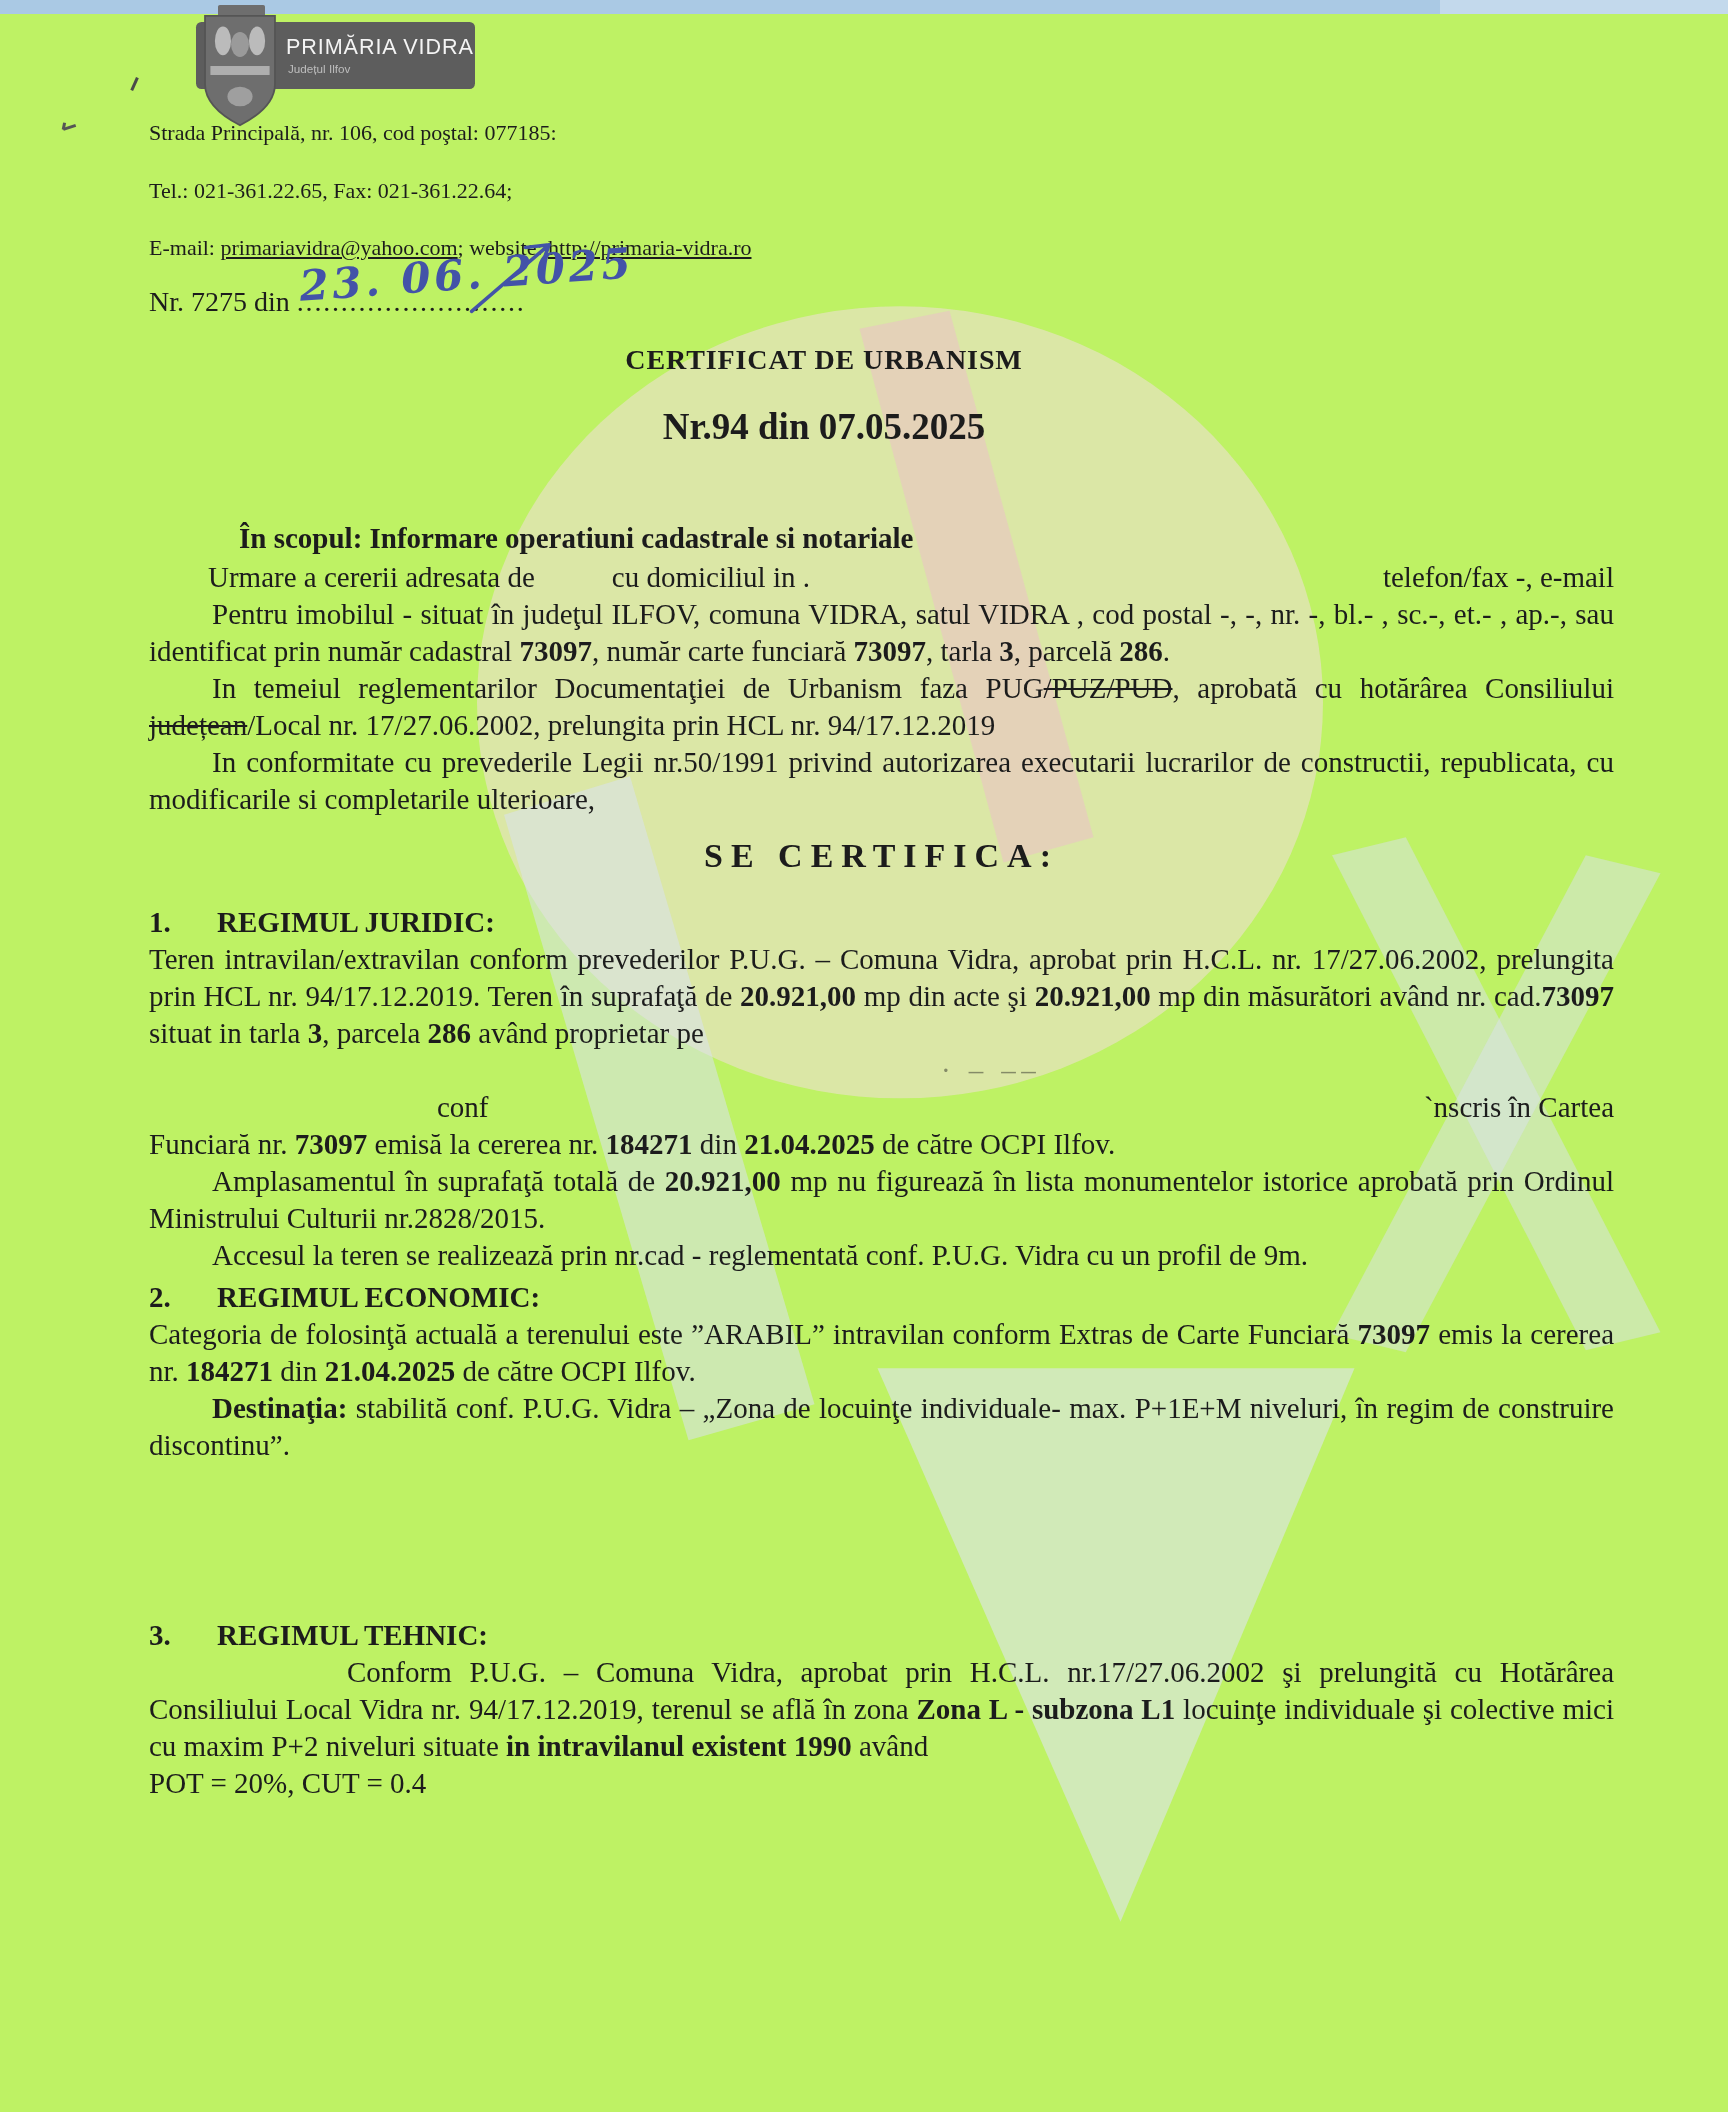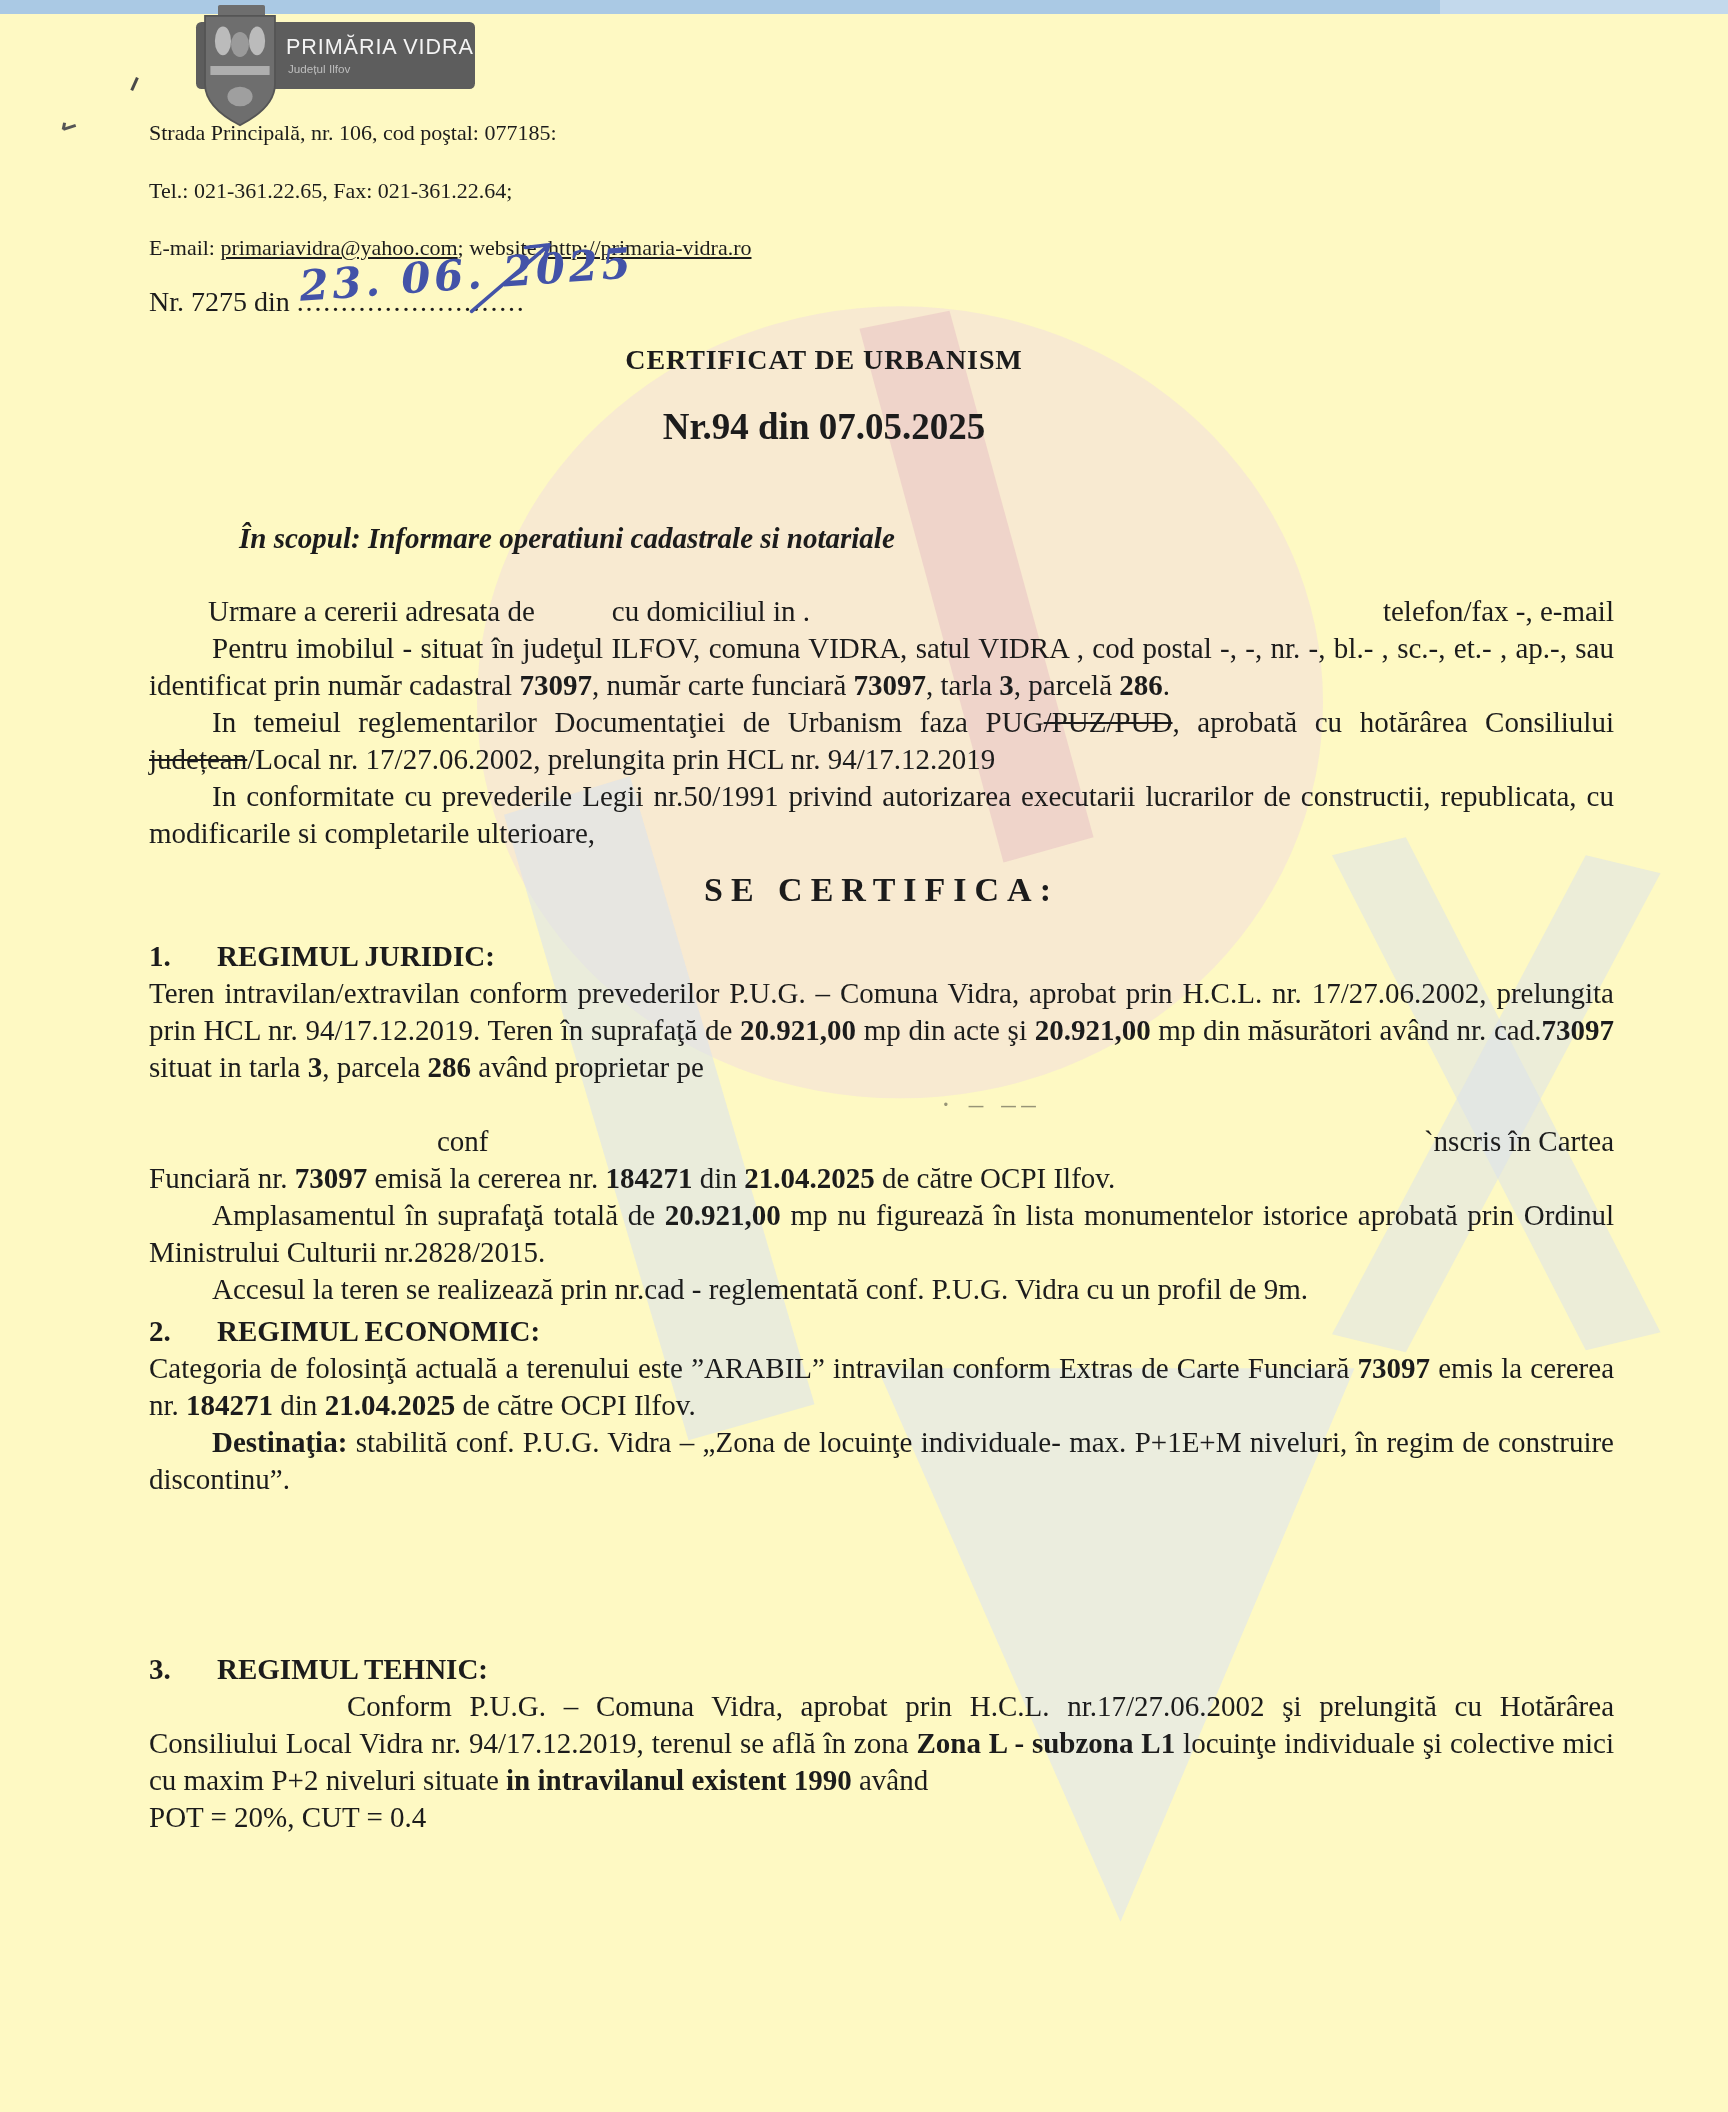--- a/index.html
+++ b/index.html
@@ -1,19 +1,19 @@
 <!DOCTYPE html>
 <html style="font-size:14.4px"><head>
 <meta charset="utf-8">
 <style>
   html,body{margin:0;padding:0;background:#888;}
   .page{
     position:relative;
     width:1728px;height:2113px;
-    background:#fef9c3;
+    background:#bef264;
     overflow:hidden;
     font-family:"Liberation Serif", serif;
     color:#1c1c1c;
   }
   
   .scan-strip{position:absolute;top:0;left:0;width:100%;height:13.5px;background:#aac9e4;}
   .scan-strip::after{content:"";position:absolute;right:0;top:0;width:288px;height:100%;background:#c3d9ec;}
 
   
   .watermark{position:absolute;top:0;left:0;width:1728px;height:2113px;z-index:0;pointer-events:none;}
@@ -61,21 +61,21 @@
   .title1{position:absolute;left:149px;top:344px;width:1350px;text-align:center;
     font-size:28px;font-weight:bold;letter-spacing:0.9px;z-index:2;}
   .title2{position:absolute;left:149px;top:405px;width:1350px;text-align:center;
     font-size:37px;font-weight:bold;z-index:2;}
 
   
   .body-content{position:absolute;left:149px;top:520px;width:1465px;z-index:2;
     font-size:29px;line-height:37px;}
   .body-content p{margin:0;text-align:justify;}
   .indent{text-indent:63px;}
-  .purpose{padding-left:90px;font-weight:bold;margin-bottom:36px;white-space:nowrap;font-style:italic;}
+  .purpose{padding-left:90px;font-weight:bold;margin-bottom:2px;white-space:nowrap;}
   .request-l1{display:flex;white-space:pre;}
   .request-l1 .r1a{padding-left:59px;}
   .request-l1 .r1b{margin-left:77px;}
   .request-l1 .r1c{margin-left:auto;}
   .request-l2{padding-left:240px;margin-bottom:35px;white-space:nowrap;}
   .certify{margin-top:16px;margin-bottom:27px;text-align:center;
     font-size:34px;line-height:43px;font-weight:bold;letter-spacing:8px;}
   .sec-head{font-weight:bold;white-space:nowrap;}
   .sec-num{display:inline-block;width:68px;}
   .redacted-line{height:37px;position:relative;}

